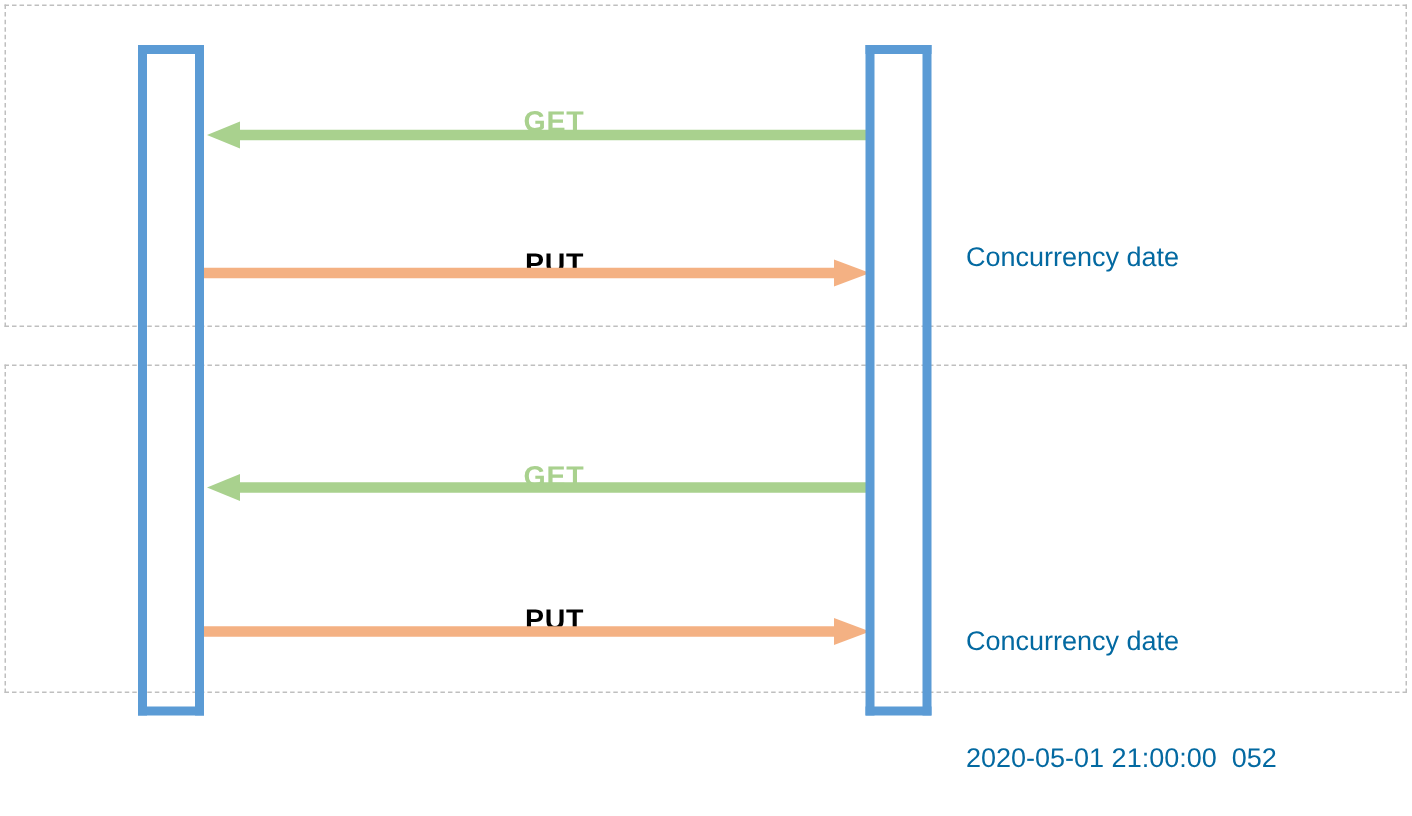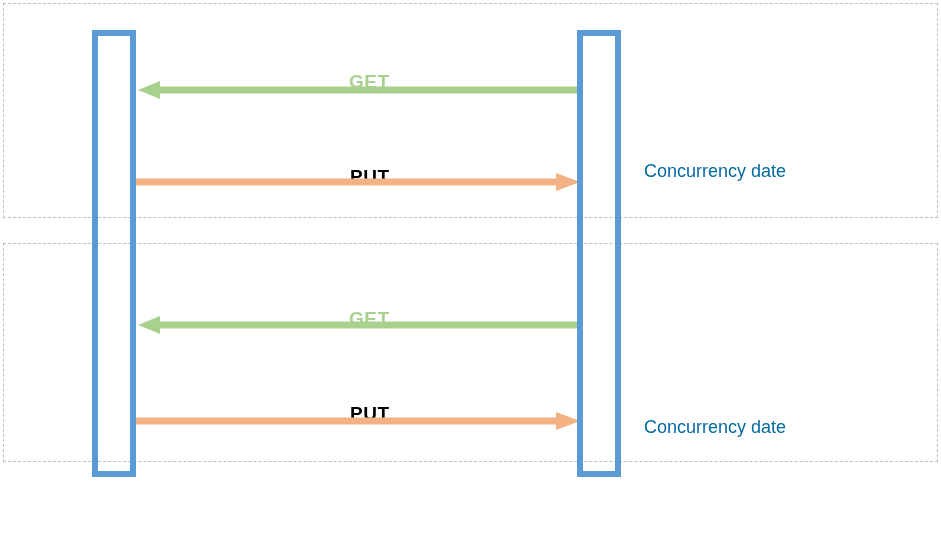--- a/index.html
+++ b/index.html
@@ -128,20 +128,21 @@
   <div class="message-label label-put" style="left: 350px; top: 379px;">PUT</div>
   <div class="message-arrow" style="left: 132px; top: 410px; width: 452px;">
     <svg viewBox="0 0 452 22" preserveAspectRatio="none">
       <path d="M 0 7.5 L 424 7.5 L 424 14.5 L 0 14.5 Z" fill="#F4B183"></path>
       <path d="M 424 2 L 424 20 L 448 11 Z" fill="#F4B183"></path>
     </svg>
   </div>
 
   <div class="annotation" style="left: 644px; top: 362px;">
     <div>Concurrency date</div>
+    <div>2020-05-01 21:00:00  052</div>
   </div>
 
   <div class="lifeline" id="lifeline-client"></div>
   <div class="lifeline-bottom" id="lifeline-client-foot"></div>
 
   <div class="lifeline" id="lifeline-server"></div>
   <div class="lifeline-bottom" id="lifeline-server-foot"></div>
 
 
 </div>

